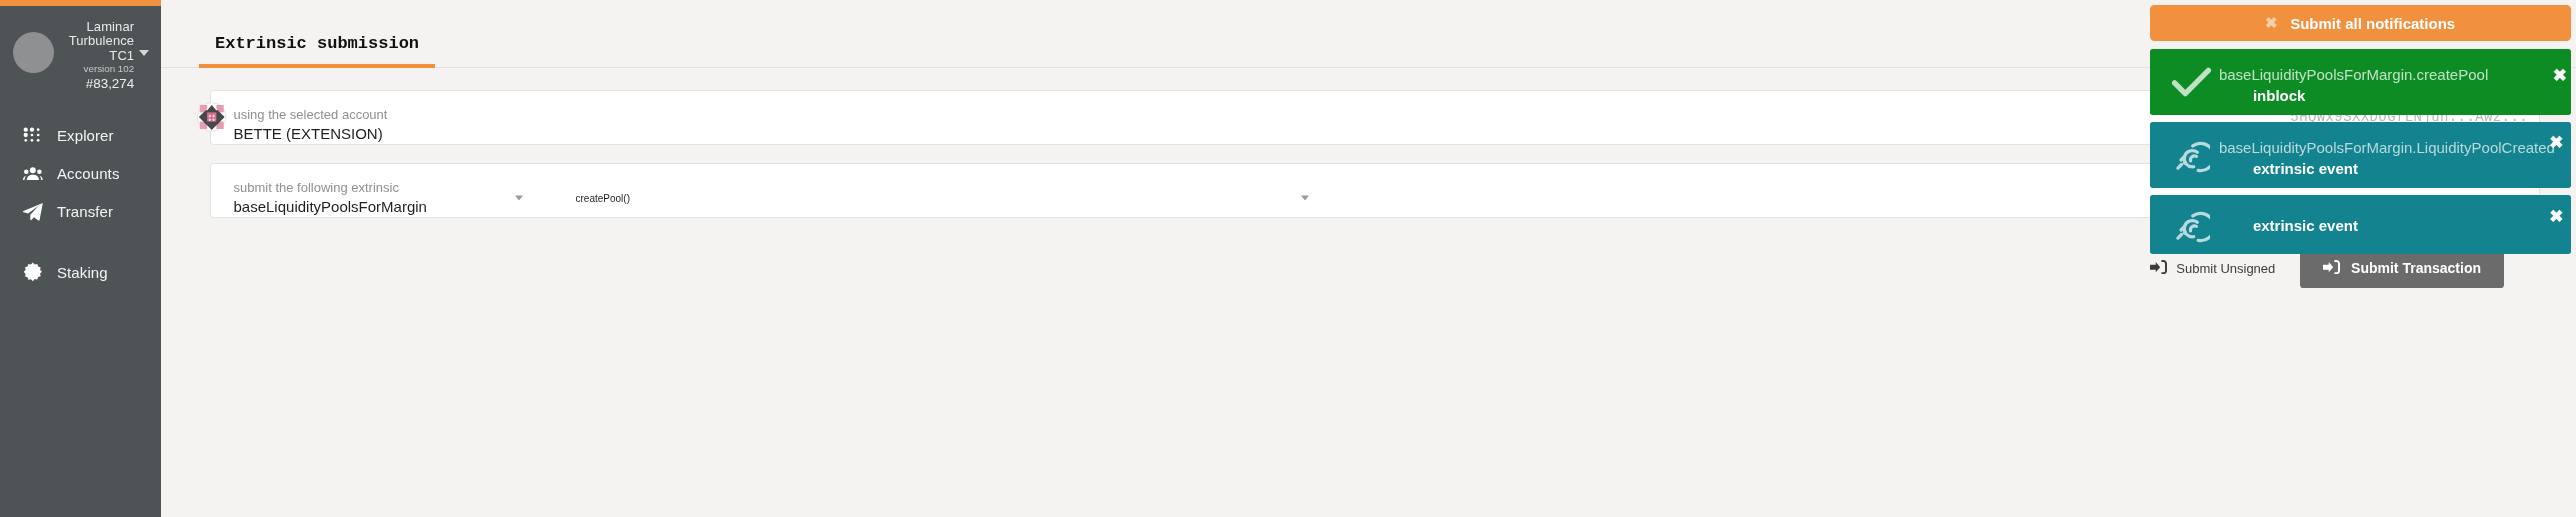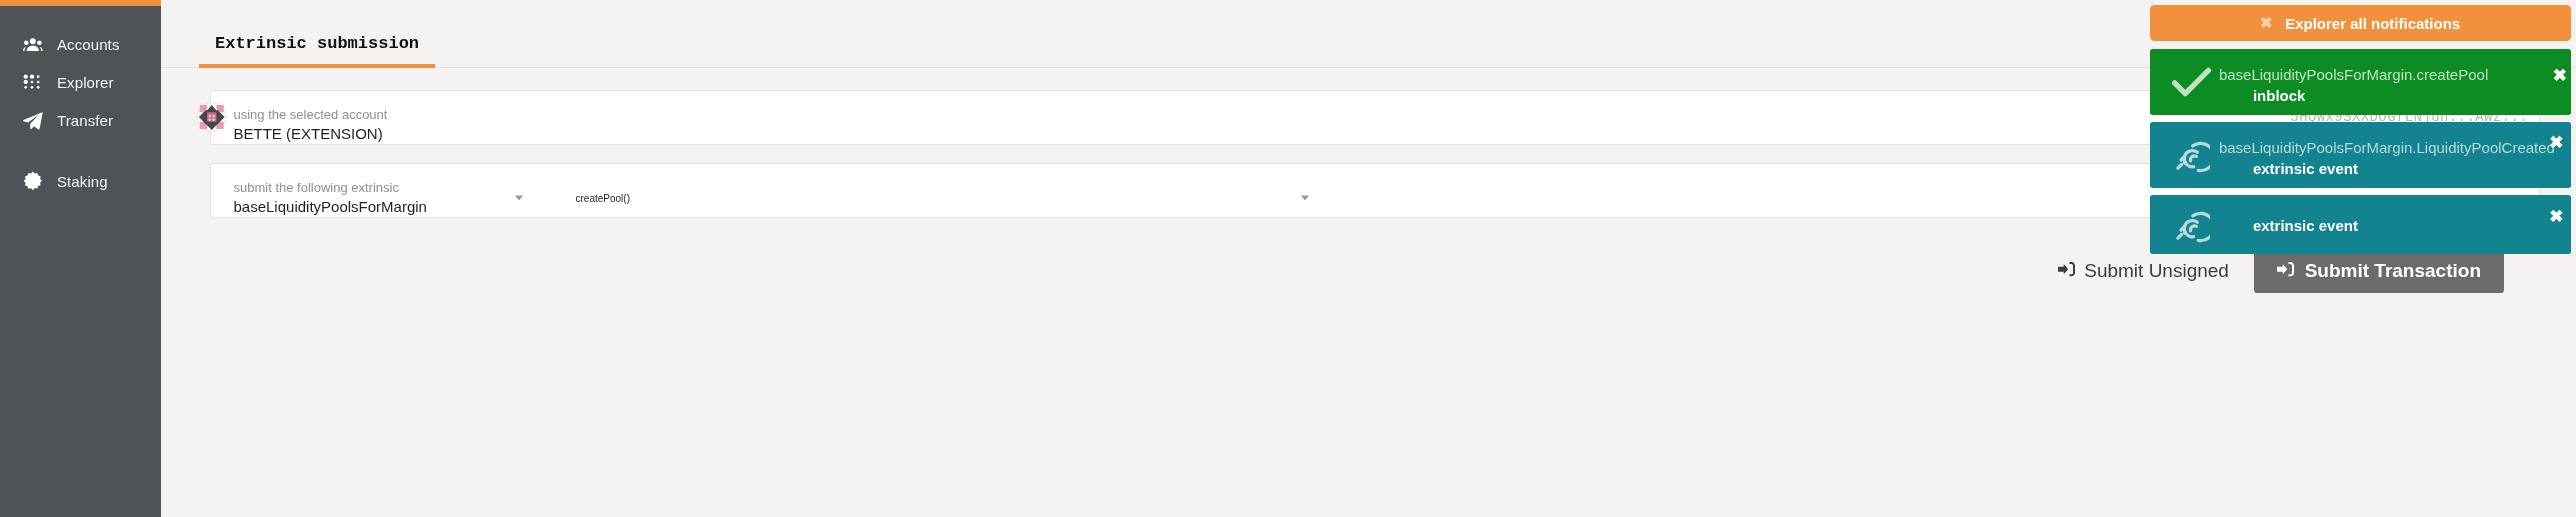--- a/index.html
+++ b/index.html
@@ -138,27 +138,27 @@
     border-right: 4.5px solid transparent;
     border-top: 5.4px solid #9b9b9b;
   }
 
   .actions {
     display: flex; align-items: center; justify-content: flex-end;
     gap: 19.7px; padding: 12.5px 36px 0 0;
   }
   .btn-plain {
     display: flex; align-items: center; gap: 9px;
-    font-size: 19px; color: #3c3c3c; cursor: pointer;
+    font-size: 13px; color: #3c3c3c; cursor: pointer;
     padding: 7.2px 5.4px; background: none; border: none;
     font-family: "Liberation Sans", sans-serif;
   }
   .btn-primary {
     display: flex; align-items: center; gap: 10.7px;
-    font-size: 19px; font-weight: bold; color: #fff;
+    font-size: 14px; font-weight: bold; color: #fff;
     background: #6b6b6b; border: none; border-radius: 3.6px;
     padding: 11.6px 23px; cursor: pointer;
     font-family: "Liberation Sans", sans-serif;
   }
   .signin-icon { display: inline-block; }
 
   
   .notifications {
     position: absolute; top: 5.4px; right: 5.4px;
     width: 421px; z-index: 50;
@@ -203,56 +203,65 @@
   .notif.status .notif-close { top: 18px; right: 3.6px; }
 </style>
 </head>
 <body>
 
 <div id="app">
 
   <aside class="sidebar">
     <div class="sidebar-topbar"></div>
 
+    <div class="chain-block">
+      <div class="chain-logo"></div>
+      <div class="chain-meta">
+        <div class="chain-name">Laminar Turbulence TC1</div>
+        <div class="chain-version">version 102</div>
+        <div class="chain-block-no">#83,274</div>
+        <div class="chain-caret"></div>
+      </div>
+    </div>
 
     <nav class="nav">
-
-      <div class="nav-item">
-        <span class="nav-icon">
-          <svg width="21.5" height="15" viewBox="0 0 24 17">
-            <g fill="#fff">
-              <circle cx="12" cy="4.6" r="3.6"></circle>
-              <path d="M4.6 16.5c0-4.2 3.3-6.4 7.4-6.4s7.4 2.2 7.4 6.4z"></path>
-              <circle cx="4" cy="6.4" r="2.8"></circle>
-              <path d="M0 16.5c0-3.2 1.8-5 4-5.3-1.3 1.2-2.1 3-2.1 5.3z"></path>
-              <circle cx="20" cy="6.4" r="2.8"></circle>
-              <path d="M24 16.5c0-3.2-1.8-5-4-5.3 1.3 1.2 2.1 3 2.1 5.3z"></path>
-            </g>
-          </svg>
-        </span>
-        <span class="nav-label">Accounts</span>
-      </div>
 
       <div class="nav-item">
         <span class="nav-icon">
           <svg width="19.7" height="16" viewBox="0 0 22 18">
             <g fill="#fff">
               <circle cx="3" cy="3" r="2.4"></circle>
               <circle cx="10" cy="3" r="2.4"></circle>
               <circle cx="17" cy="3" r="1.5"></circle>
               <circle cx="3" cy="9" r="2.4"></circle>
               <circle cx="10" cy="9" r="1.5"></circle>
               <circle cx="17" cy="9" r="1.5"></circle>
               <circle cx="3" cy="15" r="1.5"></circle>
               <circle cx="10" cy="15" r="1.5"></circle>
               <circle cx="17" cy="15" r="1.5"></circle>
             </g>
           </svg>
         </span>
         <span class="nav-label">Explorer</span>
+      </div>
+
+      <div class="nav-item">
+        <span class="nav-icon">
+          <svg width="21.5" height="15" viewBox="0 0 24 17">
+            <g fill="#fff">
+              <circle cx="12" cy="4.6" r="3.6"></circle>
+              <path d="M4.6 16.5c0-4.2 3.3-6.4 7.4-6.4s7.4 2.2 7.4 6.4z"></path>
+              <circle cx="4" cy="6.4" r="2.8"></circle>
+              <path d="M0 16.5c0-3.2 1.8-5 4-5.3-1.3 1.2-2.1 3-2.1 5.3z"></path>
+              <circle cx="20" cy="6.4" r="2.8"></circle>
+              <path d="M24 16.5c0-3.2-1.8-5-4-5.3 1.3 1.2 2.1 3 2.1 5.3z"></path>
+            </g>
+          </svg>
+        </span>
+        <span class="nav-label">Accounts</span>
       </div>
 
       <div class="nav-item">
         <span class="nav-icon">
           <svg width="21.5" height="19" viewBox="0 0 24 21">
             <path fill="#fff" d="M23.6 0.4 0.5 9.8c-.7.3-.6 1.3.1 1.5l5.6 1.7 13-9.6-10.3 11 0 5.8c0 .8 1 1.1 1.5.5l3-3.3 5.4 4c.5.4 1.3.1 1.4-.6L24 1.2c.1-.7-.7-1.2-1.4-.8z"></path>
           </svg>
         </span>
         <span class="nav-label">Transfer</span>
       </div>
@@ -349,21 +358,21 @@
           <span>Submit Transaction</span>
         </button>
       </div>
 
     </div>
 
     <div class="notifications">
 
       <div class="notif-dismiss-all">
         <span class="x">✖</span>
-        <span>Explorer all notifications</span>
+        <span>Submit all notifications</span>
       </div>
 
       <div class="notif status">
         <div class="notif-icon">
           <svg width="41" height="32" viewBox="0 0 46 36">
             <path fill="none" stroke="#bfe2c5" stroke-width="6" stroke-linecap="round" stroke-linejoin="round" d="M4 19 L16 31 L42 5"></path>
           </svg>
         </div>
         <div class="notif-body">
           <div class="notif-title">baseLiquidityPoolsForMargin.createPool</div>

